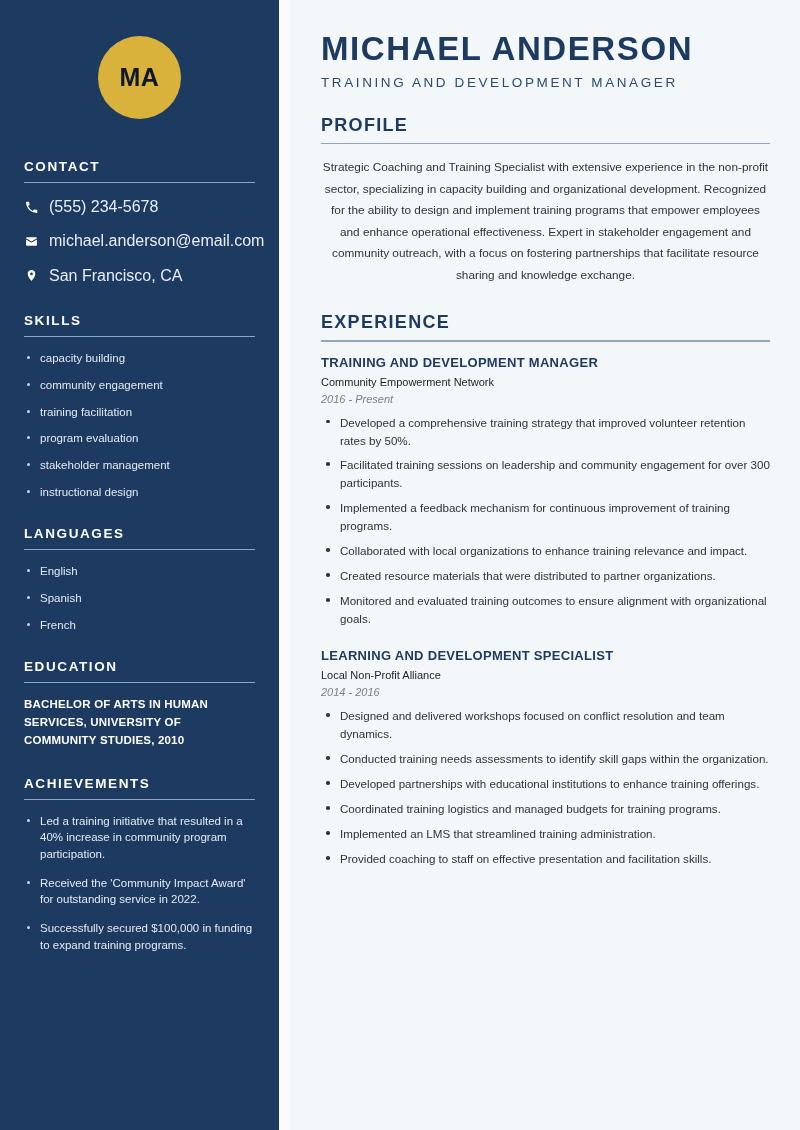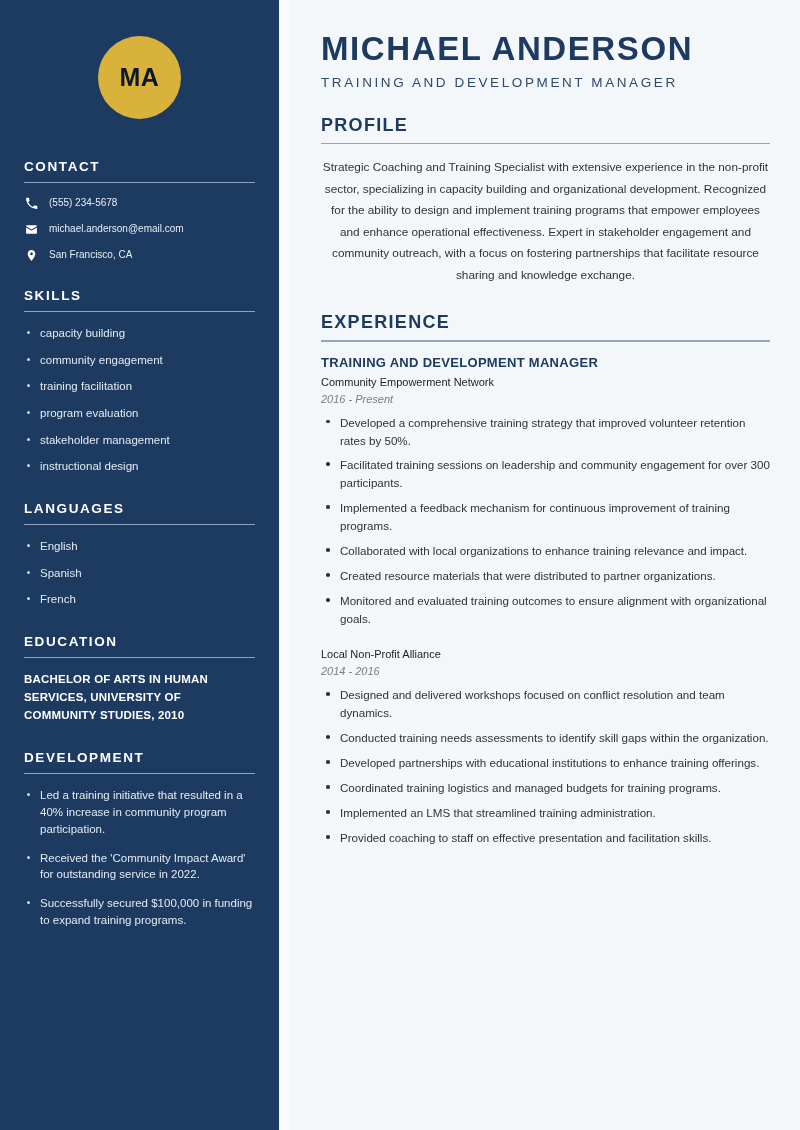--- a/index.html
+++ b/index.html
@@ -76,21 +76,21 @@
     height: 1px;
     background: #90a6c2;
     margin-bottom: 13px;
   }
 
   .contact-row {
     display: flex;
     align-items: center;
     gap: 11px;
     margin-bottom: 12px;
-    font-size: 10px;
+    font-size: 16px;
     color: #e8eef5;
     line-height: 1.4;
   }
 
   .contact-icon {
     width: 14px;
     min-width: 14px;
     display: flex;
     align-items: center;
     justify-content: center;
@@ -293,21 +293,21 @@
       </ul>
     </section>
 
     <section class="side-section">
       <div class="side-heading">EDUCATION</div>
       <div class="side-rule"></div>
       <div class="edu-text">BACHELOR OF ARTS IN HUMAN SERVICES, UNIVERSITY OF COMMUNITY STUDIES, 2010</div>
     </section>
 
     <section class="side-section">
-      <div class="side-heading">DEVELOPMENT</div>
+      <div class="side-heading">ACHIEVEMENTS</div>
       <div class="side-rule"></div>
       <ul class="side-list achieve-list">
         <li>Led a training initiative that resulted in a 40% increase in community program participation.</li>
         <li>Received the 'Community Impact Award' for outstanding service in 2022.</li>
         <li>Successfully secured $100,000 in funding to expand training programs.</li>
       </ul>
     </section>
 
   </aside>
 
@@ -336,20 +336,21 @@
           <li>Developed a comprehensive training strategy that improved volunteer retention rates by 50%.</li>
           <li>Facilitated training sessions on leadership and community engagement for over 300 participants.</li>
           <li>Implemented a feedback mechanism for continuous improvement of training programs.</li>
           <li>Collaborated with local organizations to enhance training relevance and impact.</li>
           <li>Created resource materials that were distributed to partner organizations.</li>
           <li>Monitored and evaluated training outcomes to ensure alignment with organizational goals.</li>
         </ul>
       </div>
 
       <div class="exp-block">
+        <div class="exp-title">LEARNING AND DEVELOPMENT SPECIALIST</div>
         <div class="exp-company">Local Non-Profit Alliance</div>
         <div class="exp-dates">2014 - 2016</div>
         <ul class="exp-list">
           <li>Designed and delivered workshops focused on conflict resolution and team dynamics.</li>
           <li>Conducted training needs assessments to identify skill gaps within the organization.</li>
           <li>Developed partnerships with educational institutions to enhance training offerings.</li>
           <li>Coordinated training logistics and managed budgets for training programs.</li>
           <li>Implemented an LMS that streamlined training administration.</li>
           <li>Provided coaching to staff on effective presentation and facilitation skills.</li>
         </ul>

